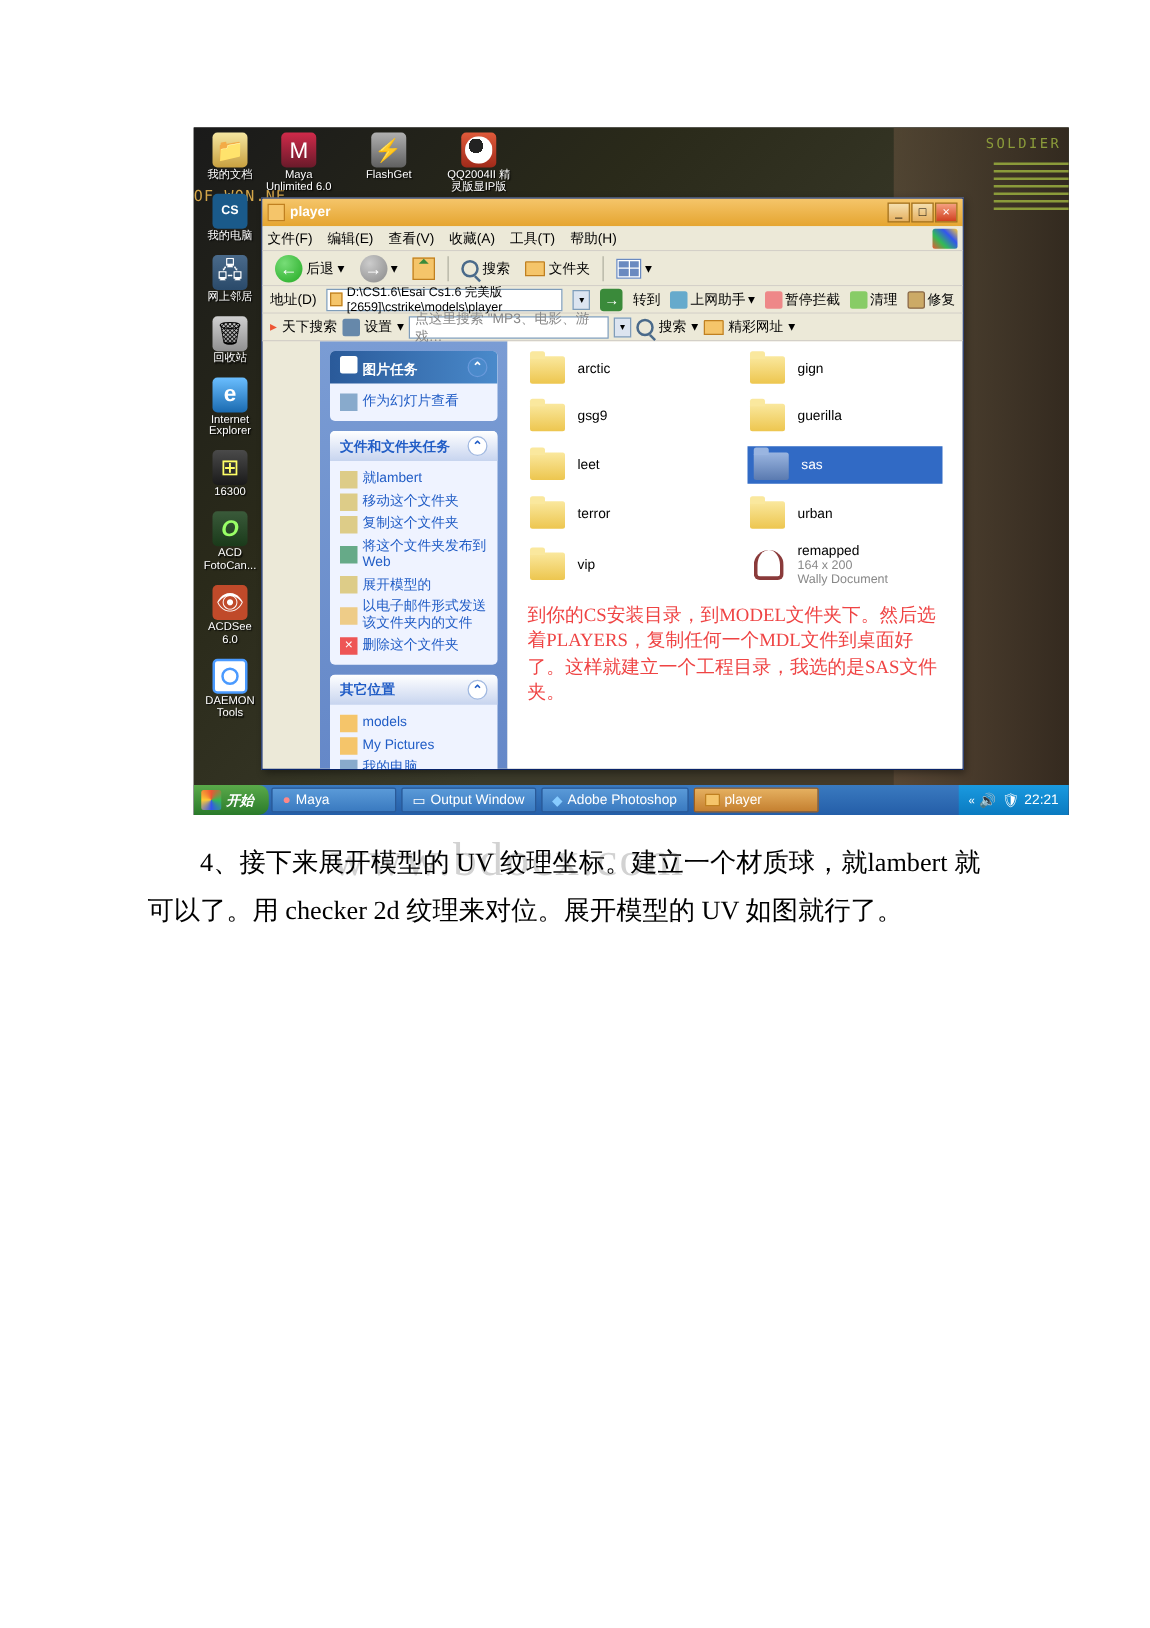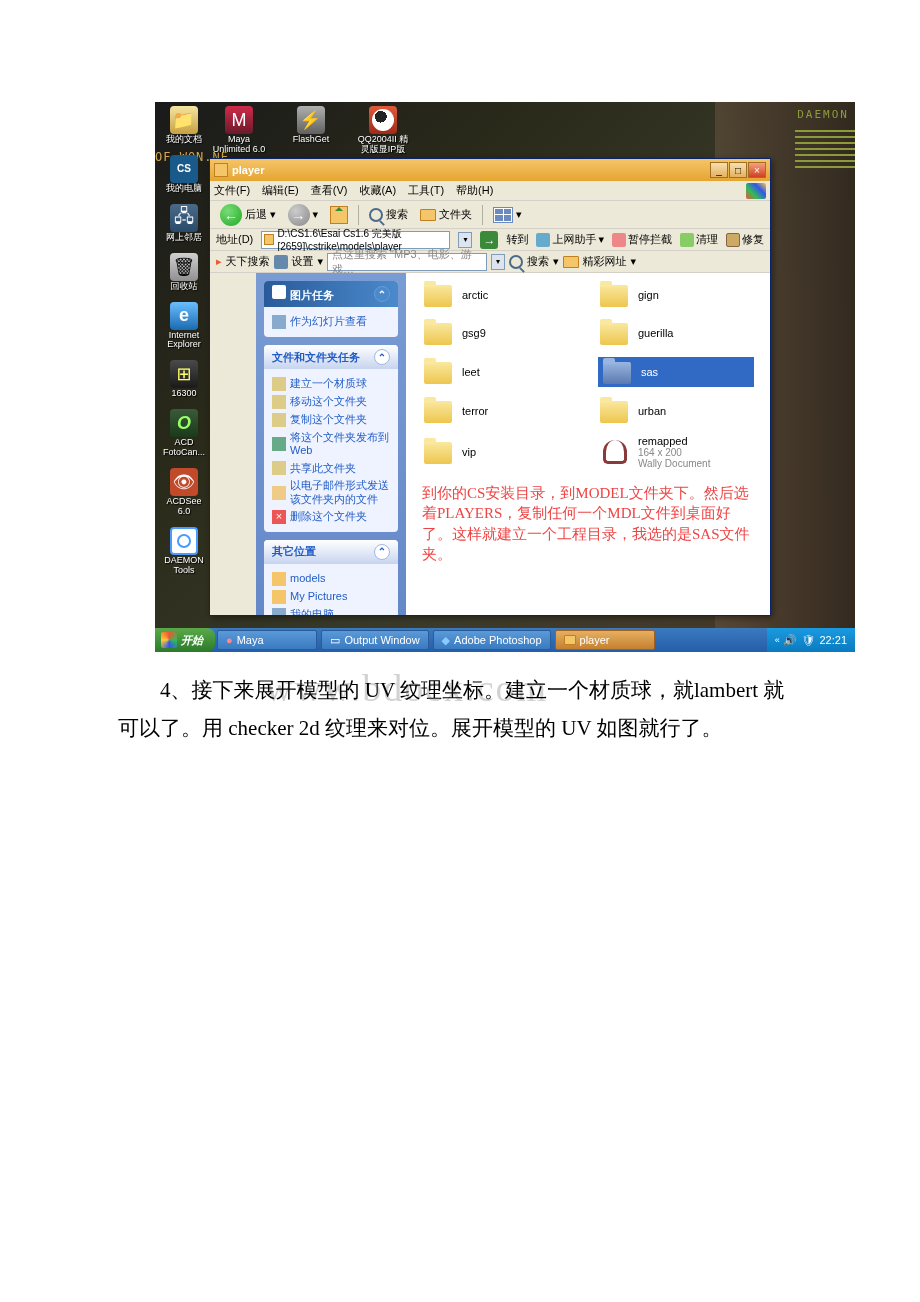--- a/index.html
+++ b/index.html
@@ -121,21 +121,21 @@
 
 
 .body-text { position: absolute; left: 118px; top: 672px; width: 680px; font-size: 21px; line-height: 1.8; font-family: "SimSun", serif; }
 </style>
 </head>
 <body>
 
 <div class="screenshot">
  <div class="desktop">
   <div class="desk-right">
-    <div class="desk-txt">DAEMON</div>
+    <div class="desk-txt">SOLDIER</div>
     <div class="desk-bars">
           <span></span>
           <span></span>
           <span></span>
           <span></span>
           <span></span>
           <span></span>
           <span></span>
         </div>
   </div>
@@ -326,37 +326,37 @@
         </div>
 
         <div class="side-panel">
           <div class="sp-head">
             <span>文件和文件夹任务</span>
             <span class="sp-chev">⌃</span>
           </div>
           <div class="sp-body">
             <div class="sp-item">
                   <span class="sp-ico" style="background:#dc8;"></span>
-                  <span>建立一个材质球</span>
+                  <span>就lambert</span>
                 </div>
             <div class="sp-item">
                   <span class="sp-ico" style="background:#dc8;"></span>
                   <span>移动这个文件夹</span>
                 </div>
             <div class="sp-item">
                   <span class="sp-ico" style="background:#dc8;"></span>
                   <span>复制这个文件夹</span>
                 </div>
             <div class="sp-item">
                   <span class="sp-ico" style="background:#6a8;"></span>
                   <span>将这个文件夹发布到 Web</span>
                 </div>
             <div class="sp-item">
                   <span class="sp-ico" style="background:#dc8;"></span>
-                  <span>共享此文件夹</span>
+                  <span>展开模型的</span>
                 </div>
             <div class="sp-item">
                   <span class="sp-ico" style="background:#ec8;"></span>
                   <span>以电子邮件形式发送该文件夹内的文件</span>
                 </div>
             <div class="sp-item">
                   <span class="sp-ico" style="background:#e55;color:#fff;text-align:center;">×</span>
                   <span>删除这个文件夹</span>
                 </div>
           </div>

